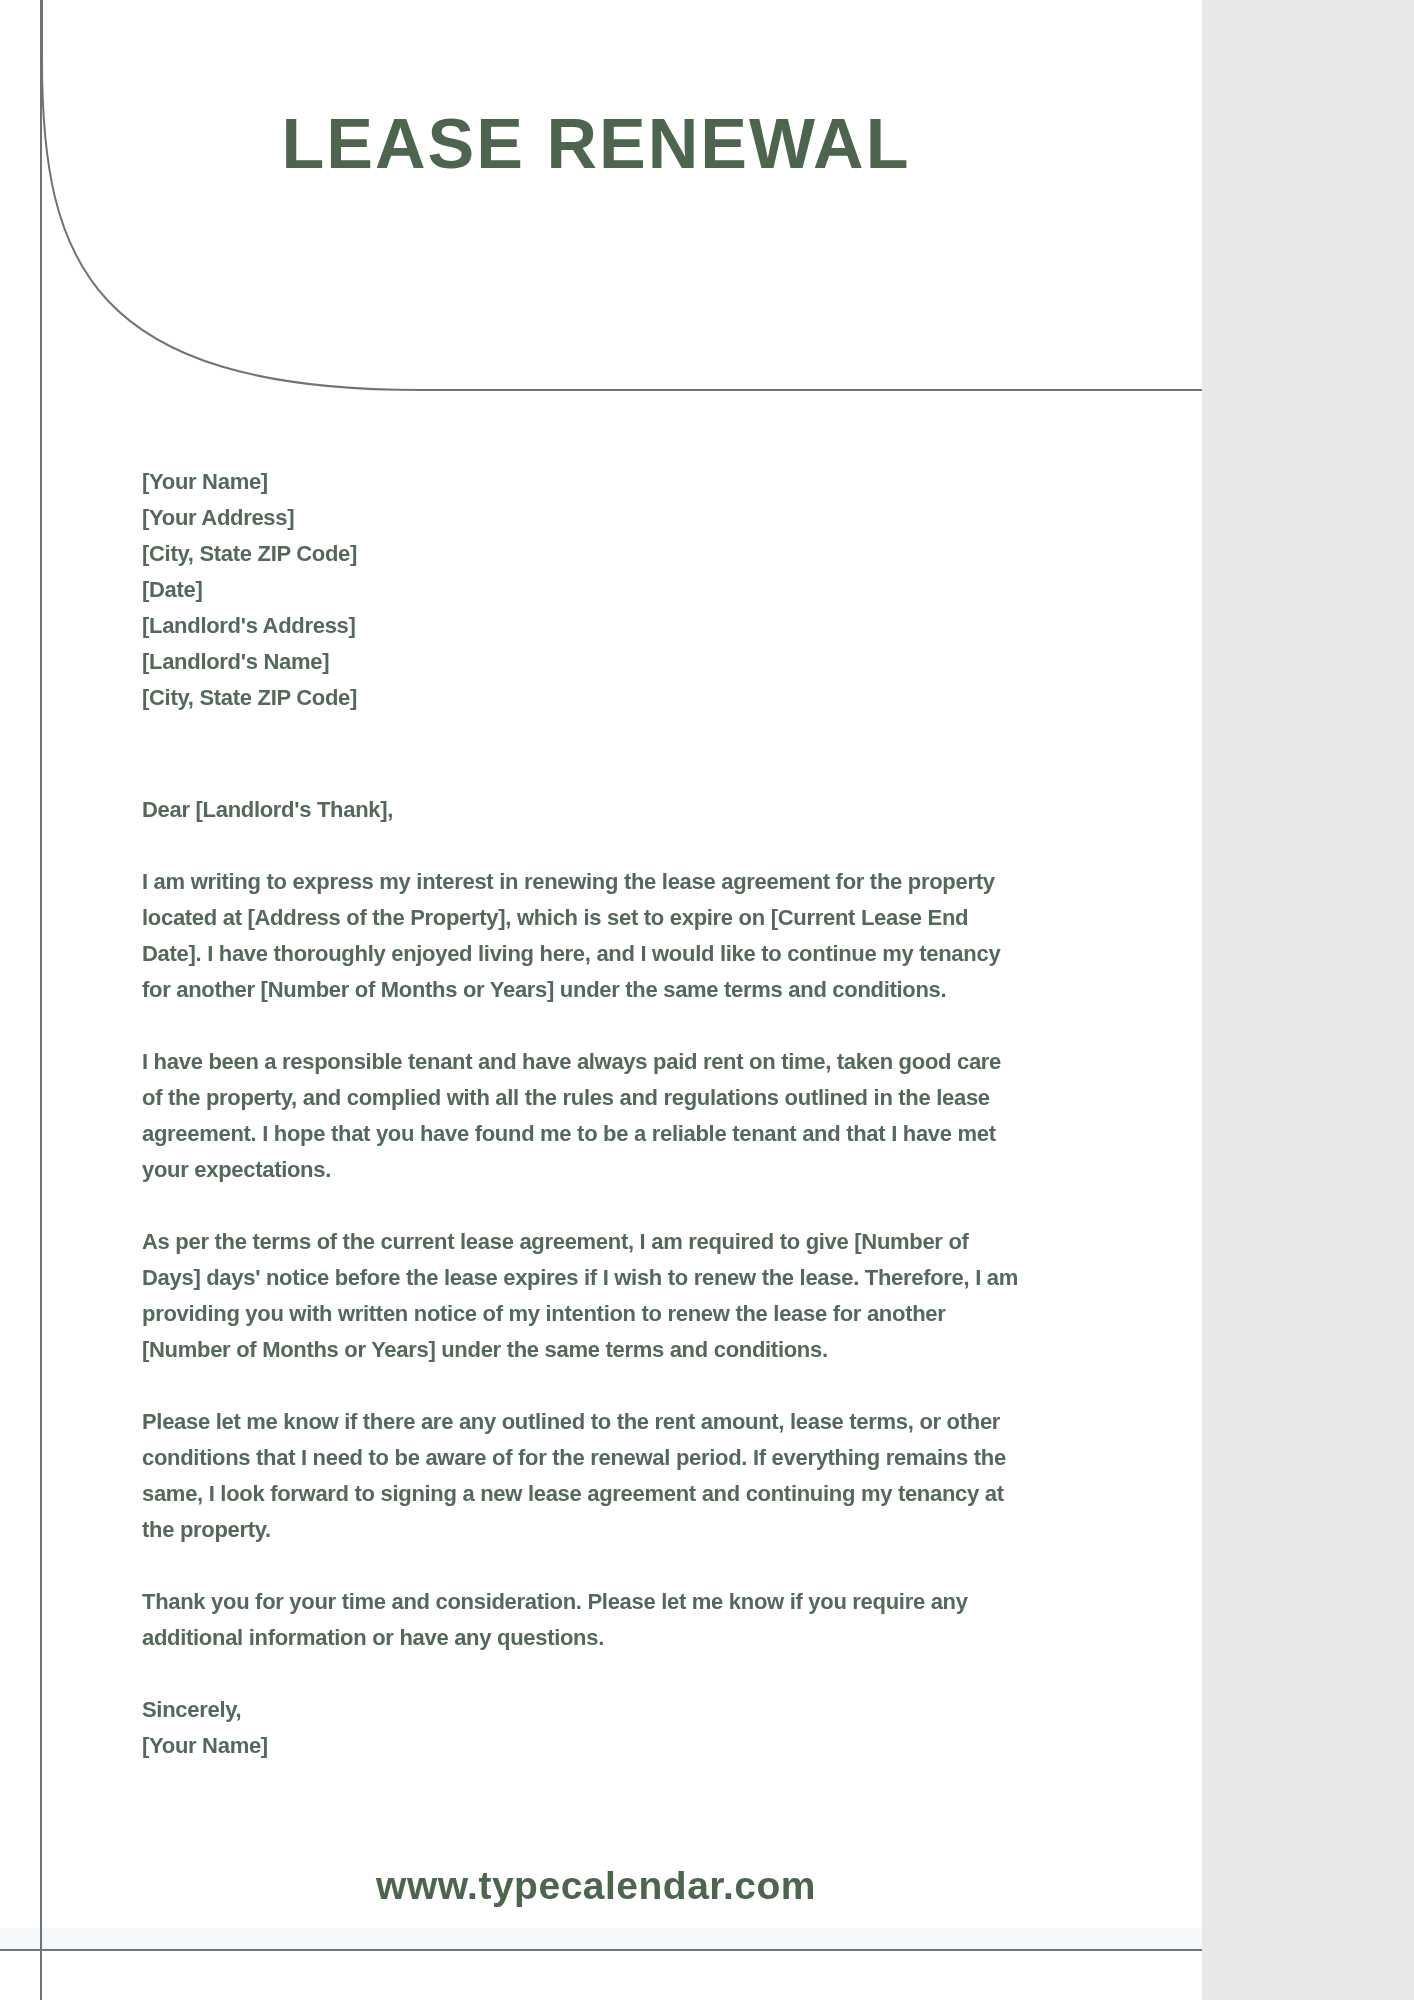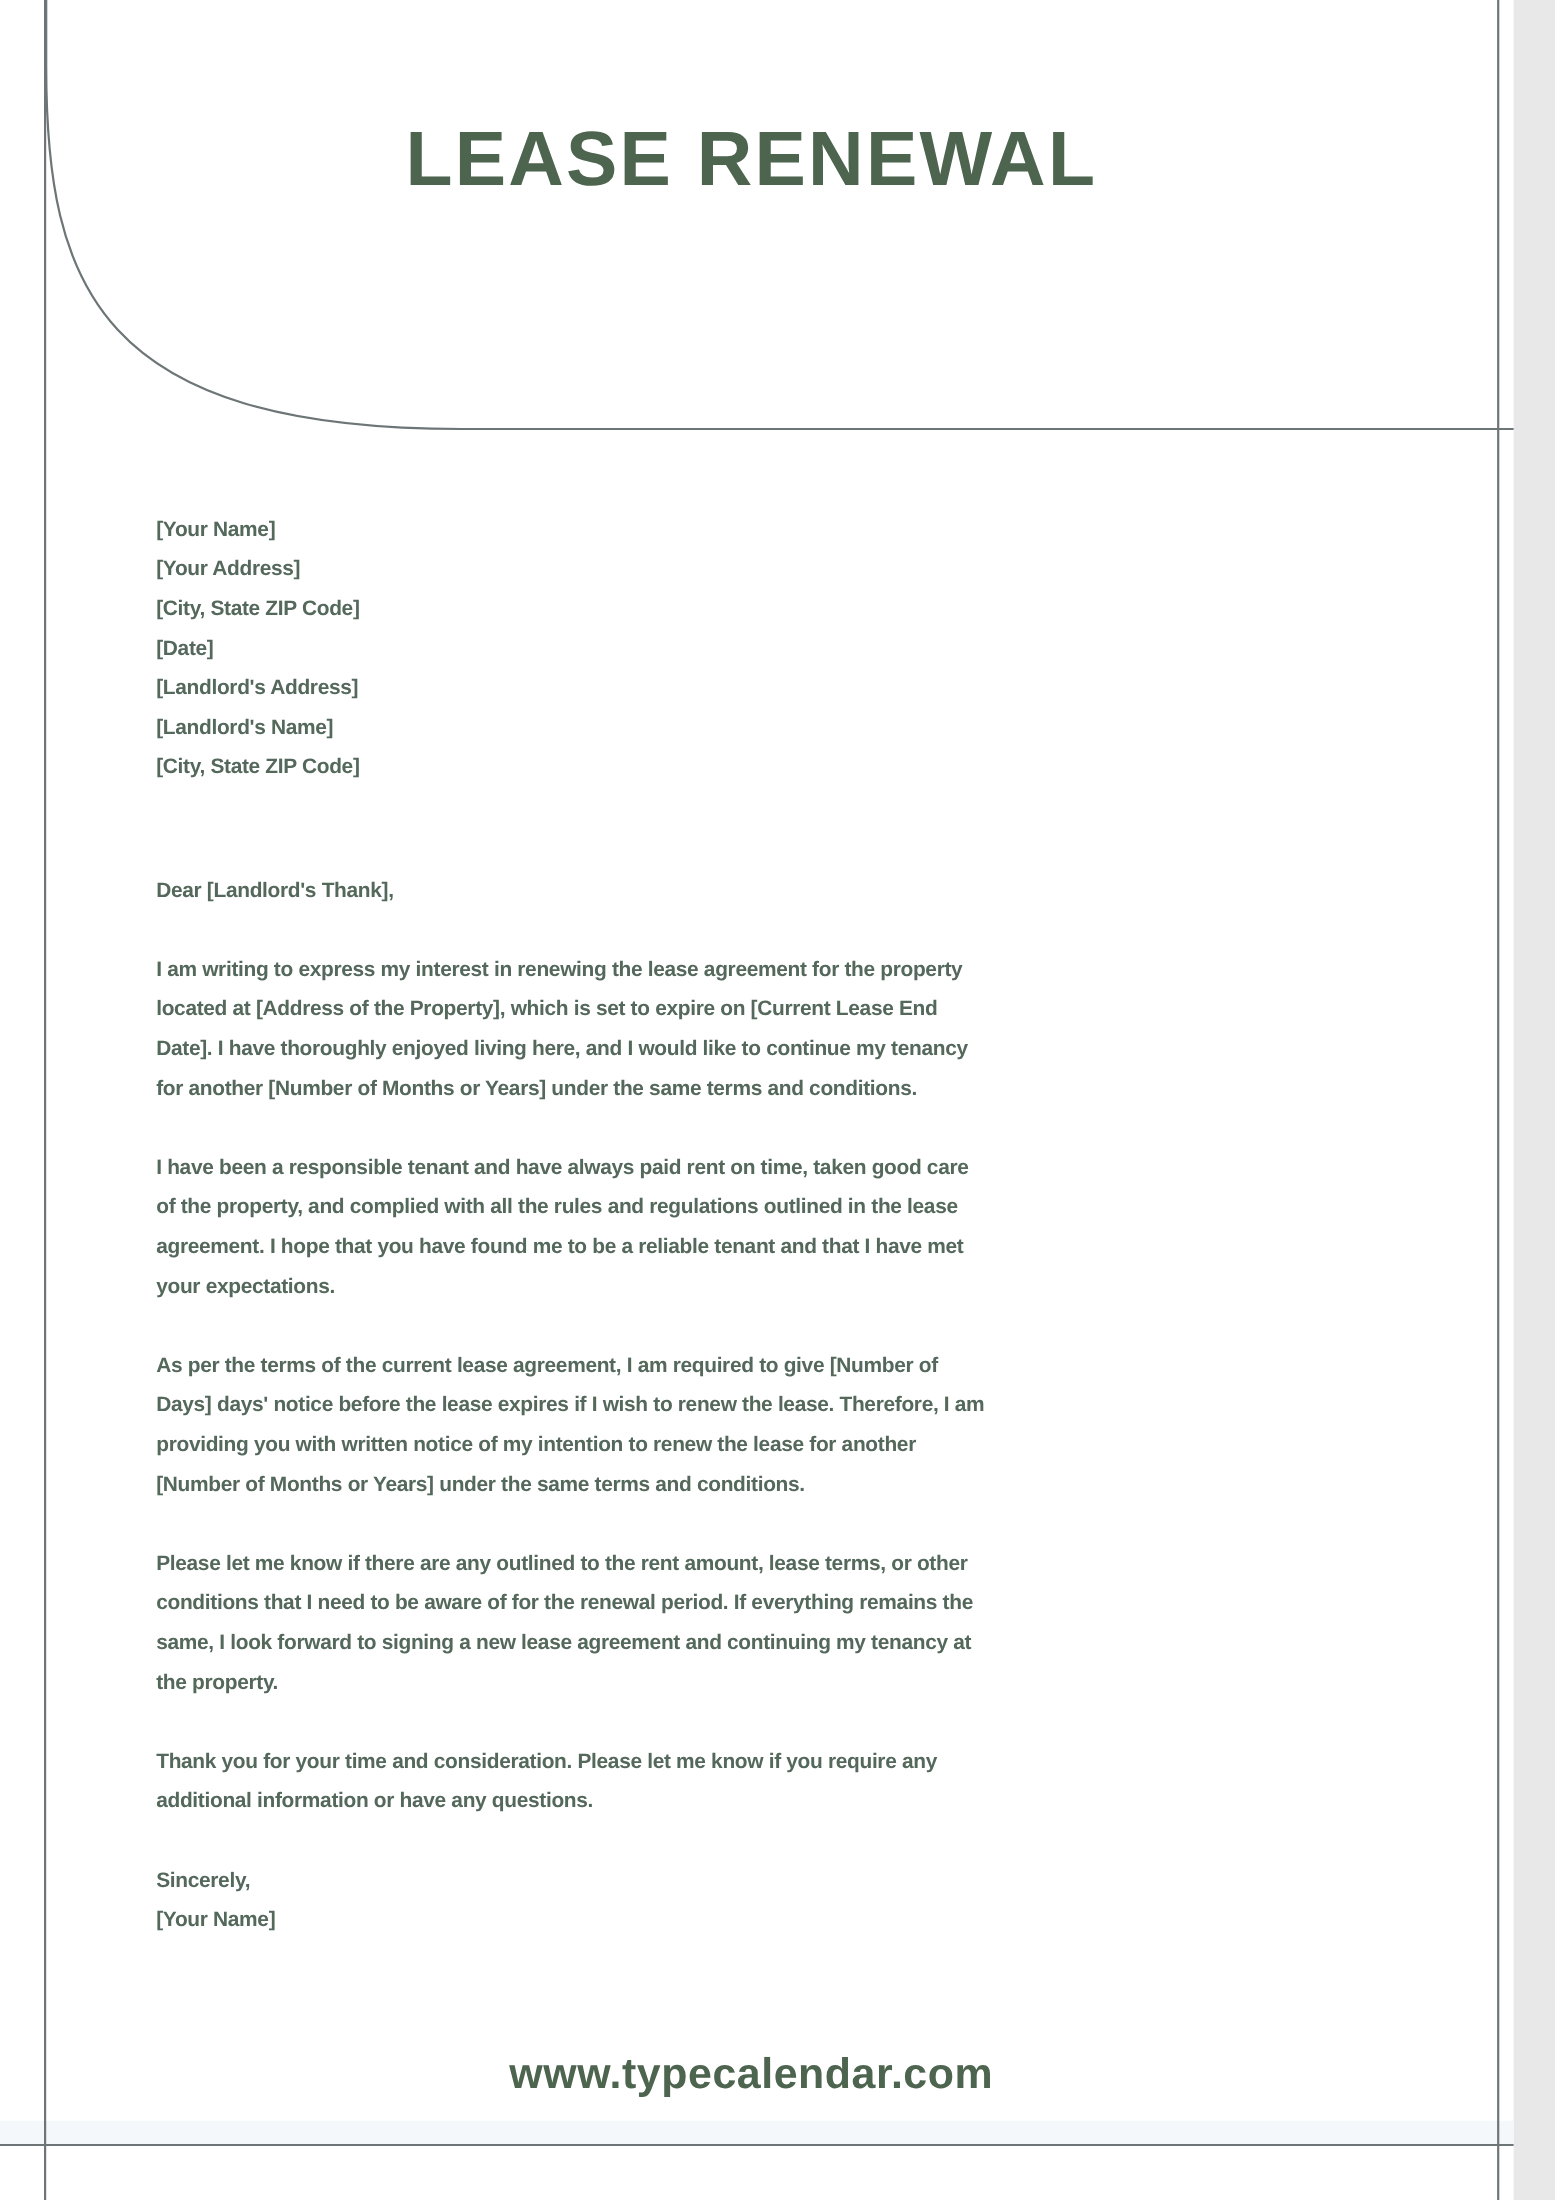--- a/index.html
+++ b/index.html
@@ -6,21 +6,21 @@
     --page:#ffffff;
     --title:#4d644f;
     --body:#54685b;
     --footer:#4d644f;
     --frame:#6d7577;
     --band:#f4f8fa;
   }
   html,body{margin:0;padding:0;background:#e8e8e8;}
   .page{
     position:relative;
-    width:1376px;height:2000px;
+    width:1202px;height:2000px;
     background:var(--page);
     overflow:hidden;
     font-family:"Liberation Sans", sans-serif;
   }
   .frame{position:absolute;left:0;top:0;width:1414px;height:2000px;display:block;}
   .frame .stroke{stroke:var(--frame);stroke-width:2;fill:none;}
   .frame .band{fill:var(--band);}
   .title{
     position:absolute;
     left:42px;right:52px;top:92px;
@@ -31,21 +31,21 @@
     font-size:70px;
     line-height:105px;
     letter-spacing:2px;
   }
   .title .tl{display:block;}
   .letter{
     position:absolute;
     left:142px;top:464px;width:1130px;
     color:var(--body);
     font-weight:700;
-    font-size:19px;
+    font-size:22px;
     line-height:36px;
     letter-spacing:-0.3px;
   }
   .block{margin:0 0 36px 0;}
   .block.address{margin-bottom:76px;}
   .block.closing{margin-bottom:16px;}
   .line{white-space:nowrap;}
   .footer{
     position:absolute;
     left:42px;right:52px;top:1867px;

